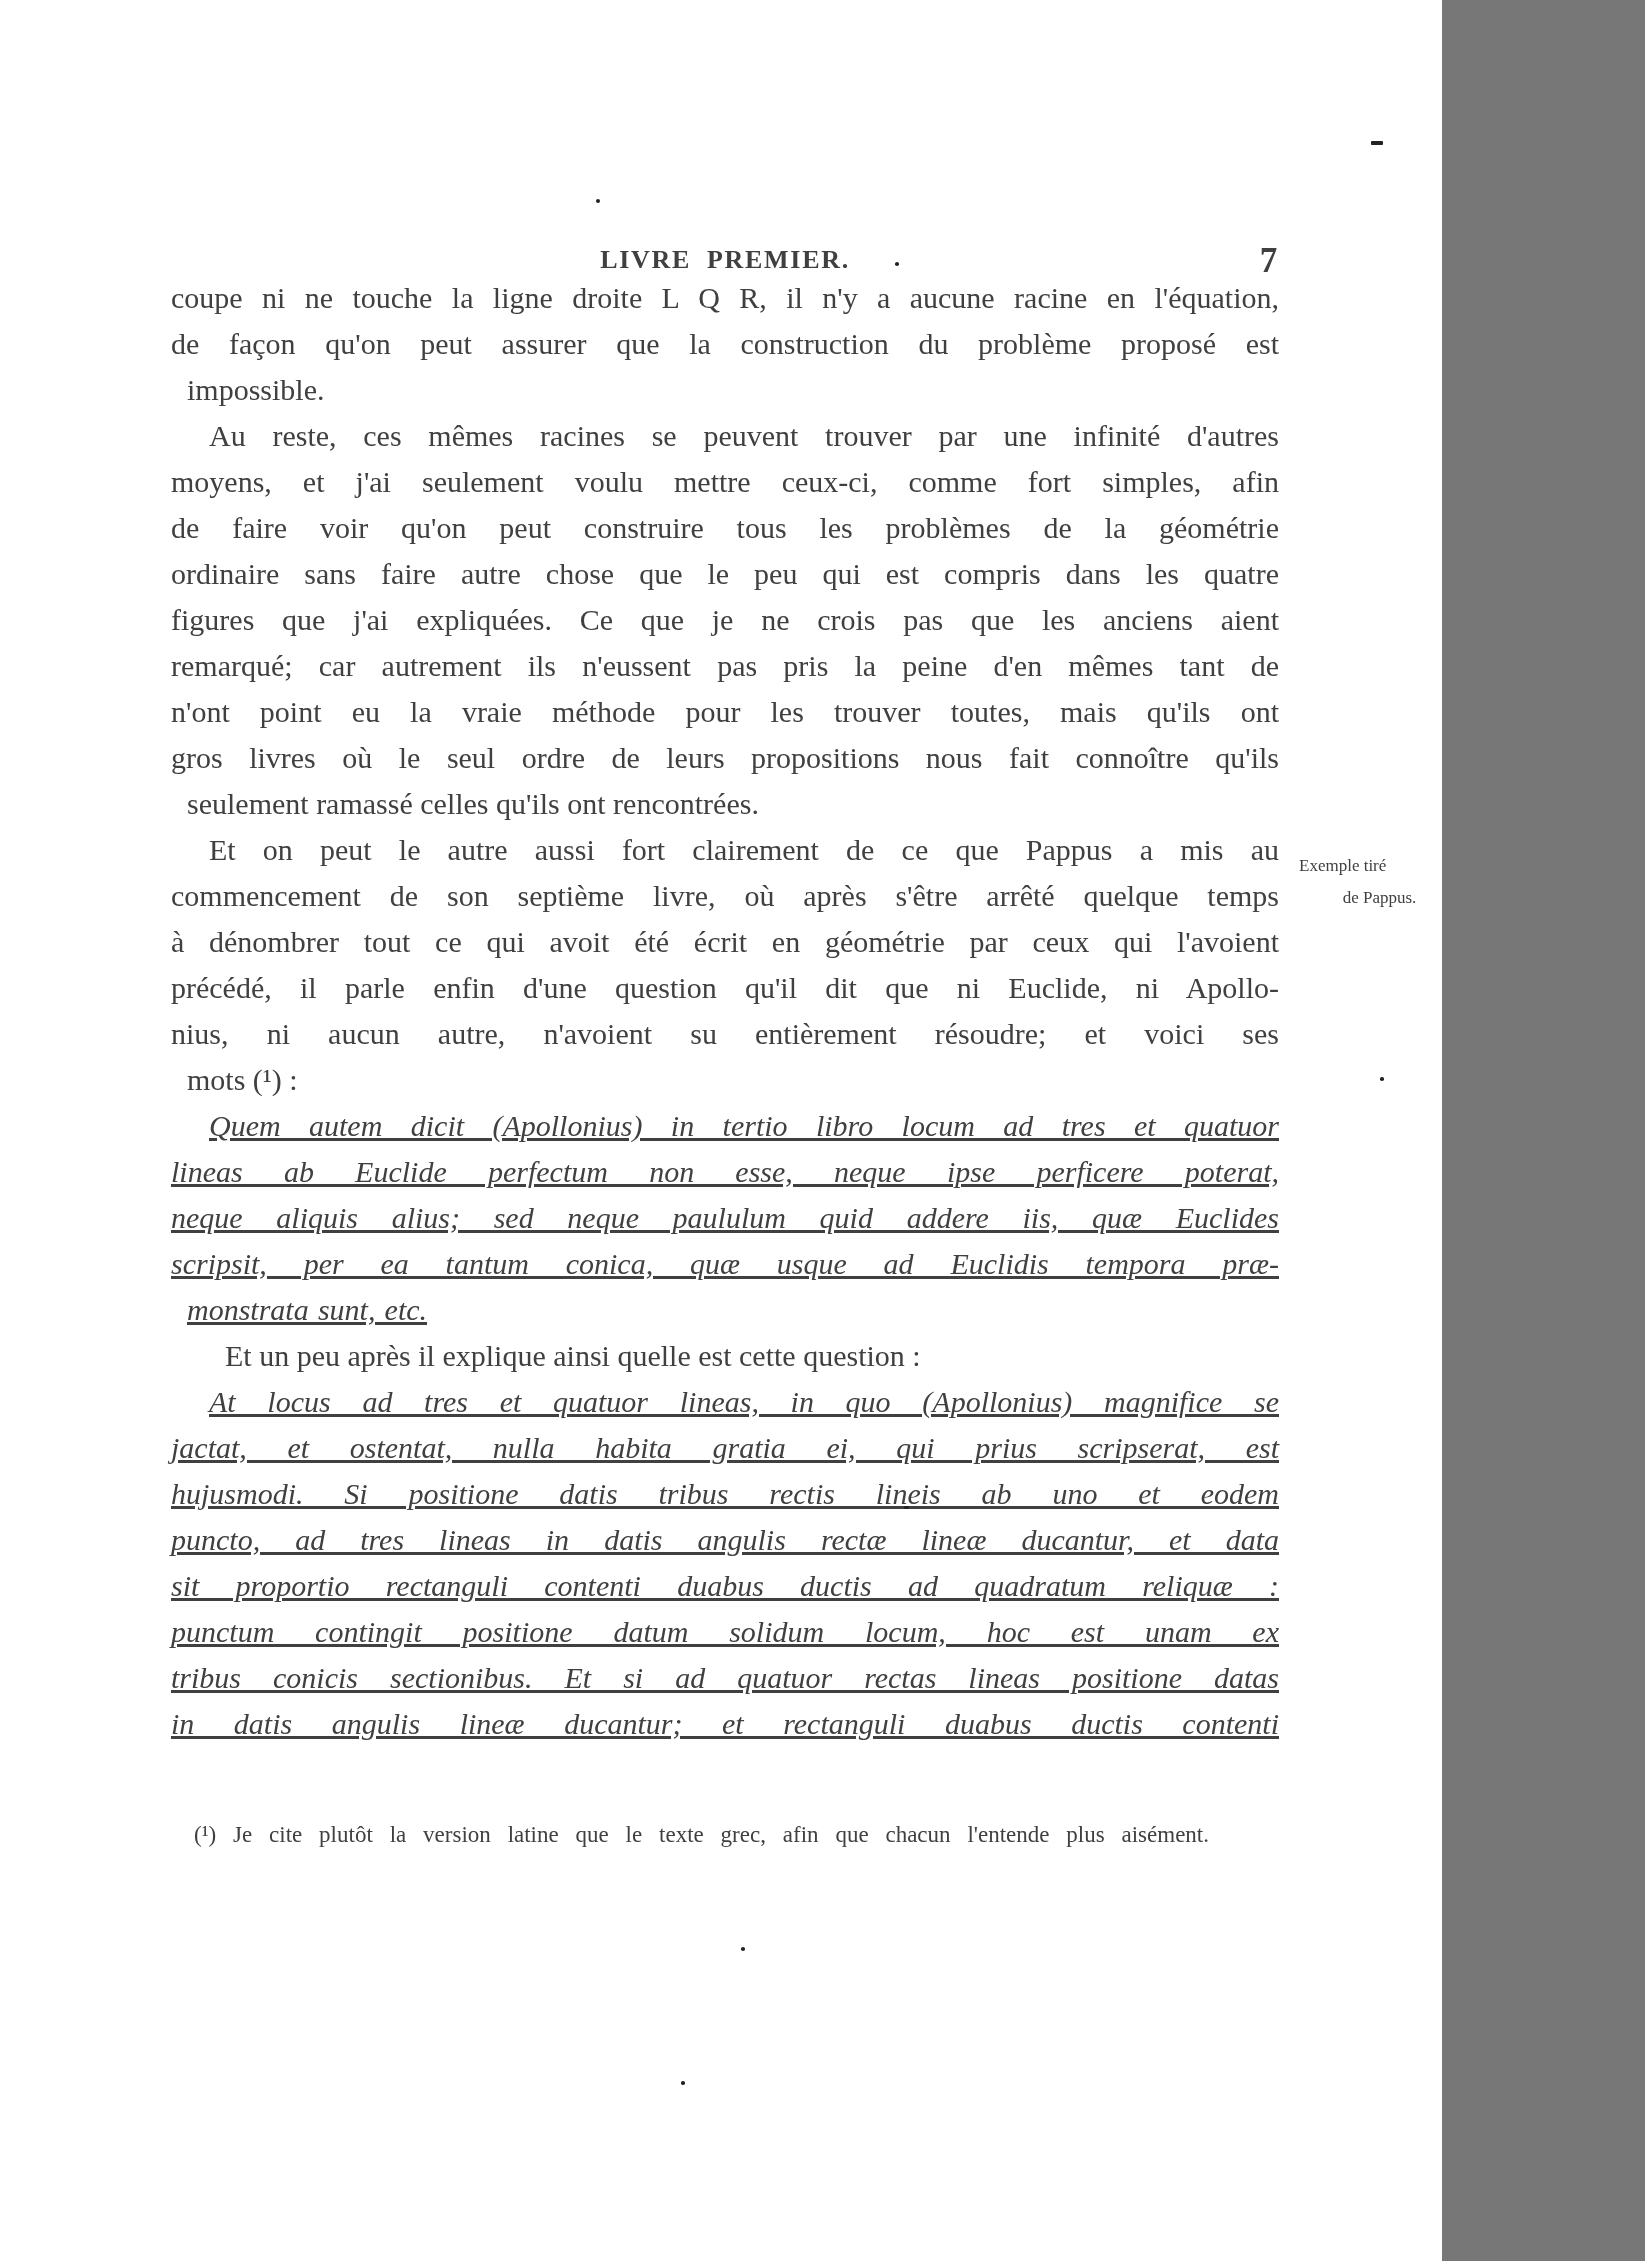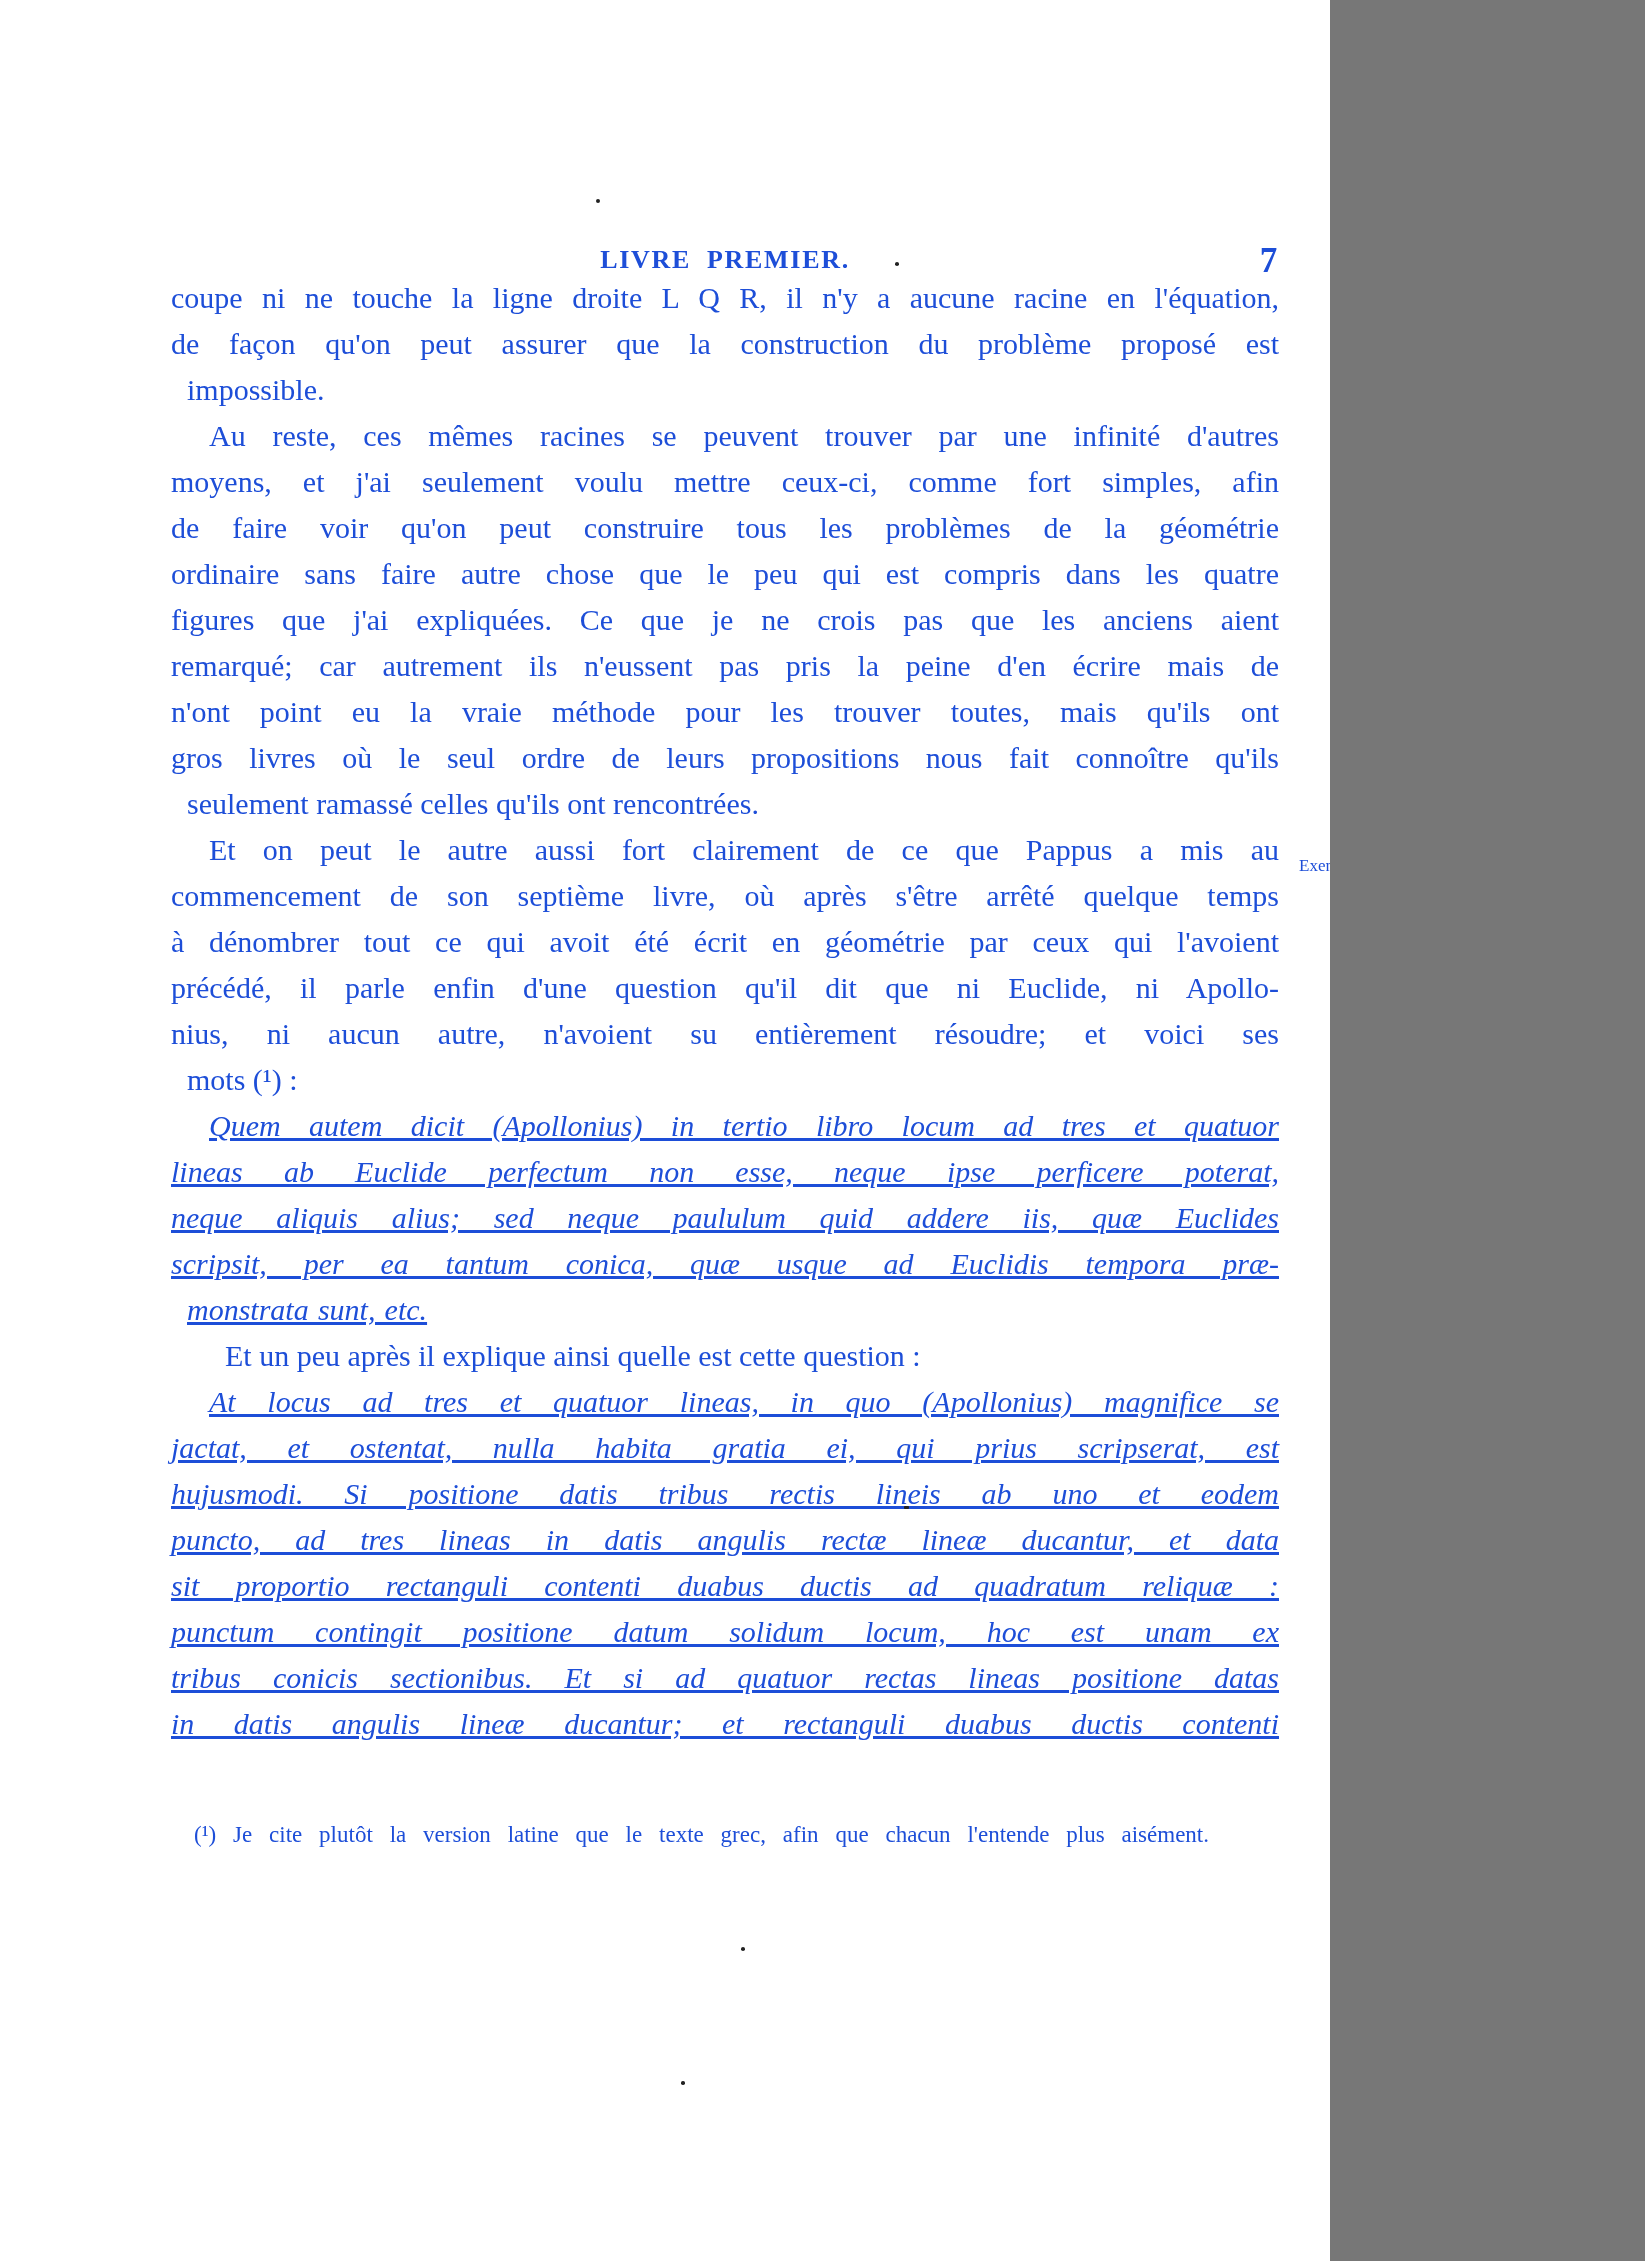--- a/index.html
+++ b/index.html
@@ -1,20 +1,20 @@
 <!DOCTYPE html>
 <html style="font-size:14px"><head>
 <meta charset="utf-8">
 <style>
   html,body{margin:0;padding:0;background:#777;}
   .page{
     position:relative;
-    width:1330px;height:2261px;
+    width:1442px;height:2261px;
     background:#ffffff;
-    color:#1d4ed8;
+    color:#404040;
     font-family:"Liberation Serif","DejaVu Serif",serif;
     overflow:hidden;
   }
   
   .running-header{
     position:absolute;left:171px;top:245px;width:1108px;height:35px;
   }
   .header-title{
     position:absolute;left:0;right:0;top:0;
     text-align:center;
@@ -75,21 +75,21 @@
         <div class="line">coupe ni ne touche la ligne droite L Q R, il n'y a aucune racine en l'équation,</div>
         <div class="line">de façon qu'on peut assurer que la construction du problème proposé est</div>
         <div class="line line-last">impossible.</div>
       </div>
       <div class="para">
         <div class="line first-indent">Au reste, ces mêmes racines se peuvent trouver par une infinité d'autres</div>
         <div class="line">moyens, et j'ai seulement voulu mettre ceux-ci, comme fort simples, afin</div>
         <div class="line">de faire voir qu'on peut construire tous les problèmes de la géométrie</div>
         <div class="line">ordinaire sans faire autre chose que le peu qui est compris dans les quatre</div>
         <div class="line">figures que j'ai expliquées. Ce que je ne crois pas que les anciens aient</div>
-        <div class="line">remarqué; car autrement ils n'eussent pas pris la peine d'en écrire mais de</div>
+        <div class="line">remarqué; car autrement ils n'eussent pas pris la peine d'en mêmes tant de</div>
         <div class="line">n'ont point eu la vraie méthode pour les trouver toutes, mais qu'ils ont</div>
         <div class="line">gros livres où le seul ordre de leurs propositions nous fait connoître qu'ils</div>
         <div class="line line-last">seulement ramassé celles qu'ils ont rencontrées.</div>
       </div>
       <div class="para">
         <div class="line first-indent">Et on peut le autre aussi fort clairement de ce que Pappus a mis au</div>
         <div class="line">commencement de son septième livre, où après s'être arrêté quelque temps</div>
         <div class="line">à dénombrer tout ce qui avoit été écrit en géométrie par ceux qui l'avoient</div>
         <div class="line">précédé, il parle enfin d'une question qu'il dit que ni Euclide, ni Apollo-</div>
         <div class="line">nius, ni aucun autre, n'avoient su entièrement résoudre; et voici ses</div>

